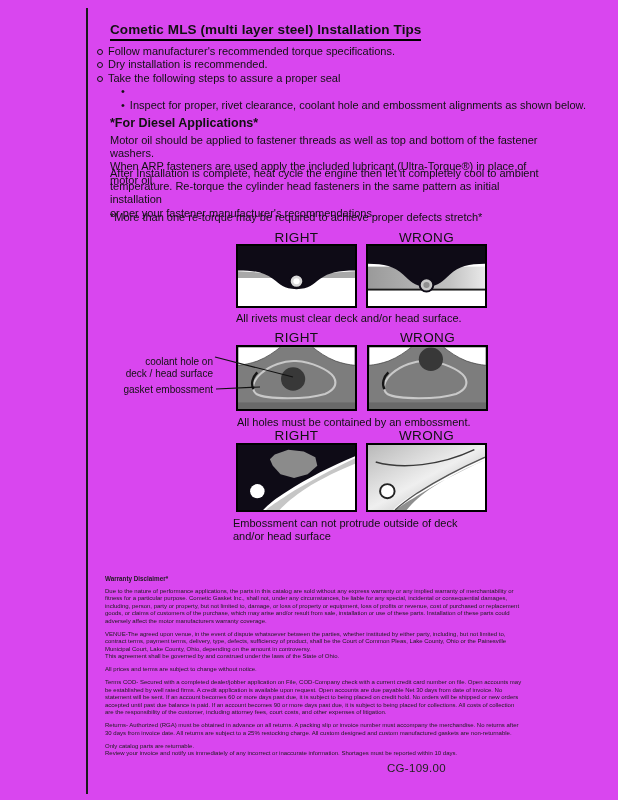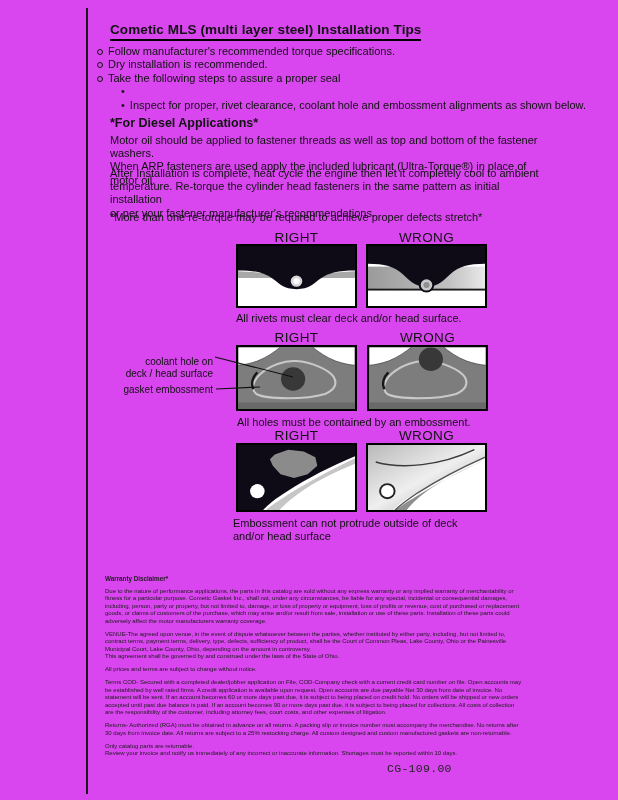--- a/index.html
+++ b/index.html
@@ -39,21 +39,21 @@
   .caption{font-size:11px;line-height:13px;color:#111;}
 
   .callout{
     left:100px;width:113px;text-align:right;font-size:10px;line-height:11.5px;color:#111;
   }
 
   .disclaimer{left:105px;top:575px;width:417px;font-size:6px;line-height:7.5px;color:#1c1c1c;}
   .disclaimer .dh{font-weight:bold;font-size:6.3px;margin:0 0 5px 0;}
   .disclaimer p{margin:0 0 5.5px 0;}
 
-  .footer{left:387px;top:762px;font-size:11.5px;letter-spacing:0.3px;color:#222;font-family:Liberation Mono, monospace;}
+  .footer{left:387px;top:762px;font-size:11.5px;letter-spacing:0.3px;color:#222;}
 </style>
 </head>
 <body>
 
 <div class="page">
 
   <div class="abs edge-line"></div>
 
   <div class="abs title">Cometic MLS (multi layer steel) Installation Tips</div>
 

